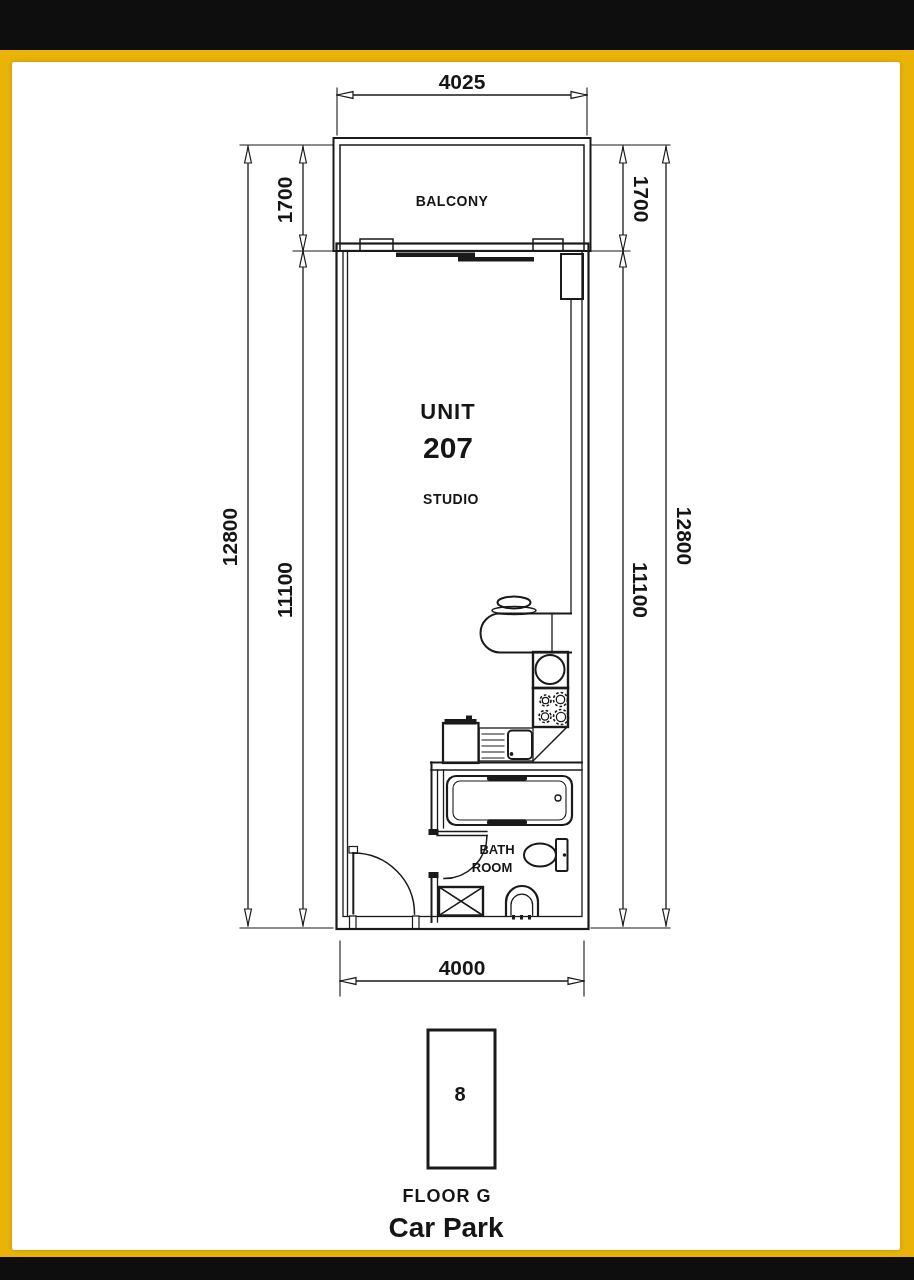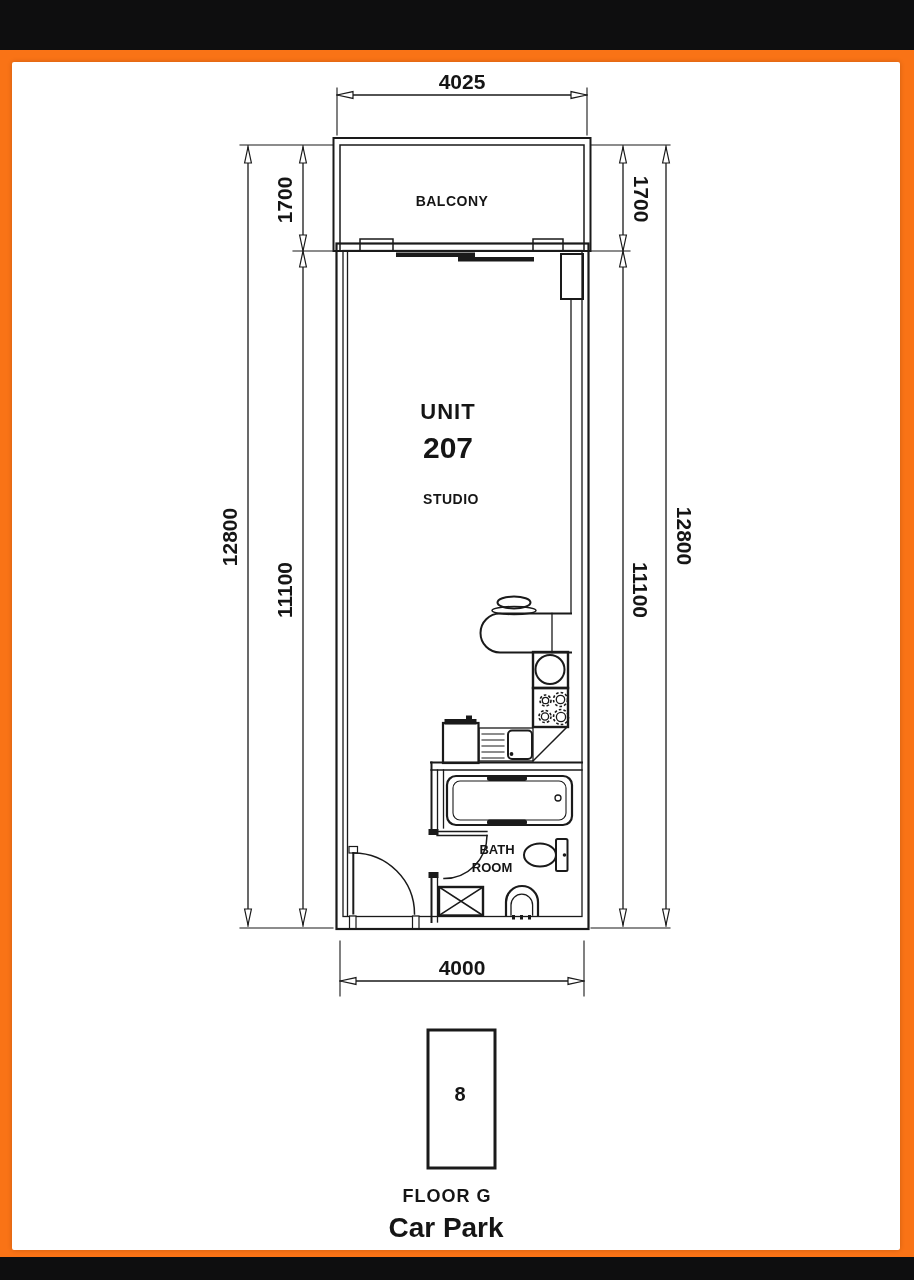--- a/index.html
+++ b/index.html
@@ -1,16 +1,16 @@
 <!DOCTYPE html>
 <html><head>
 <meta charset="utf-8">
 <style>
   html,body{margin:0;padding:0;background:#444;}
-  .page{position:relative;width:914px;height:1280px;background:#f97316;overflow:hidden;
+  .page{position:relative;width:914px;height:1280px;background:#eab308;overflow:hidden;
         font-family:"Liberation Sans",sans-serif;}
   .bar{position:absolute;left:0;width:914px;background:#0e0e0f;}
   .bar-top{top:0;height:50px;}
   .bar-bottom{bottom:0;height:23px;}
   .card{position:absolute;left:12px;top:62px;width:888px;height:1188px;background:#ffffff;
         box-shadow:0 0 5px rgba(0,0,0,0.18);border-radius:2px;}
   svg.plan{position:absolute;left:0;top:0;}
   
   .ln{stroke:#1a1a1a;fill:none;stroke-width:2;stroke-linecap:square;}
   .s1{stroke-width:1.1}.s13{stroke-width:1.3}.s15{stroke-width:1.5}

